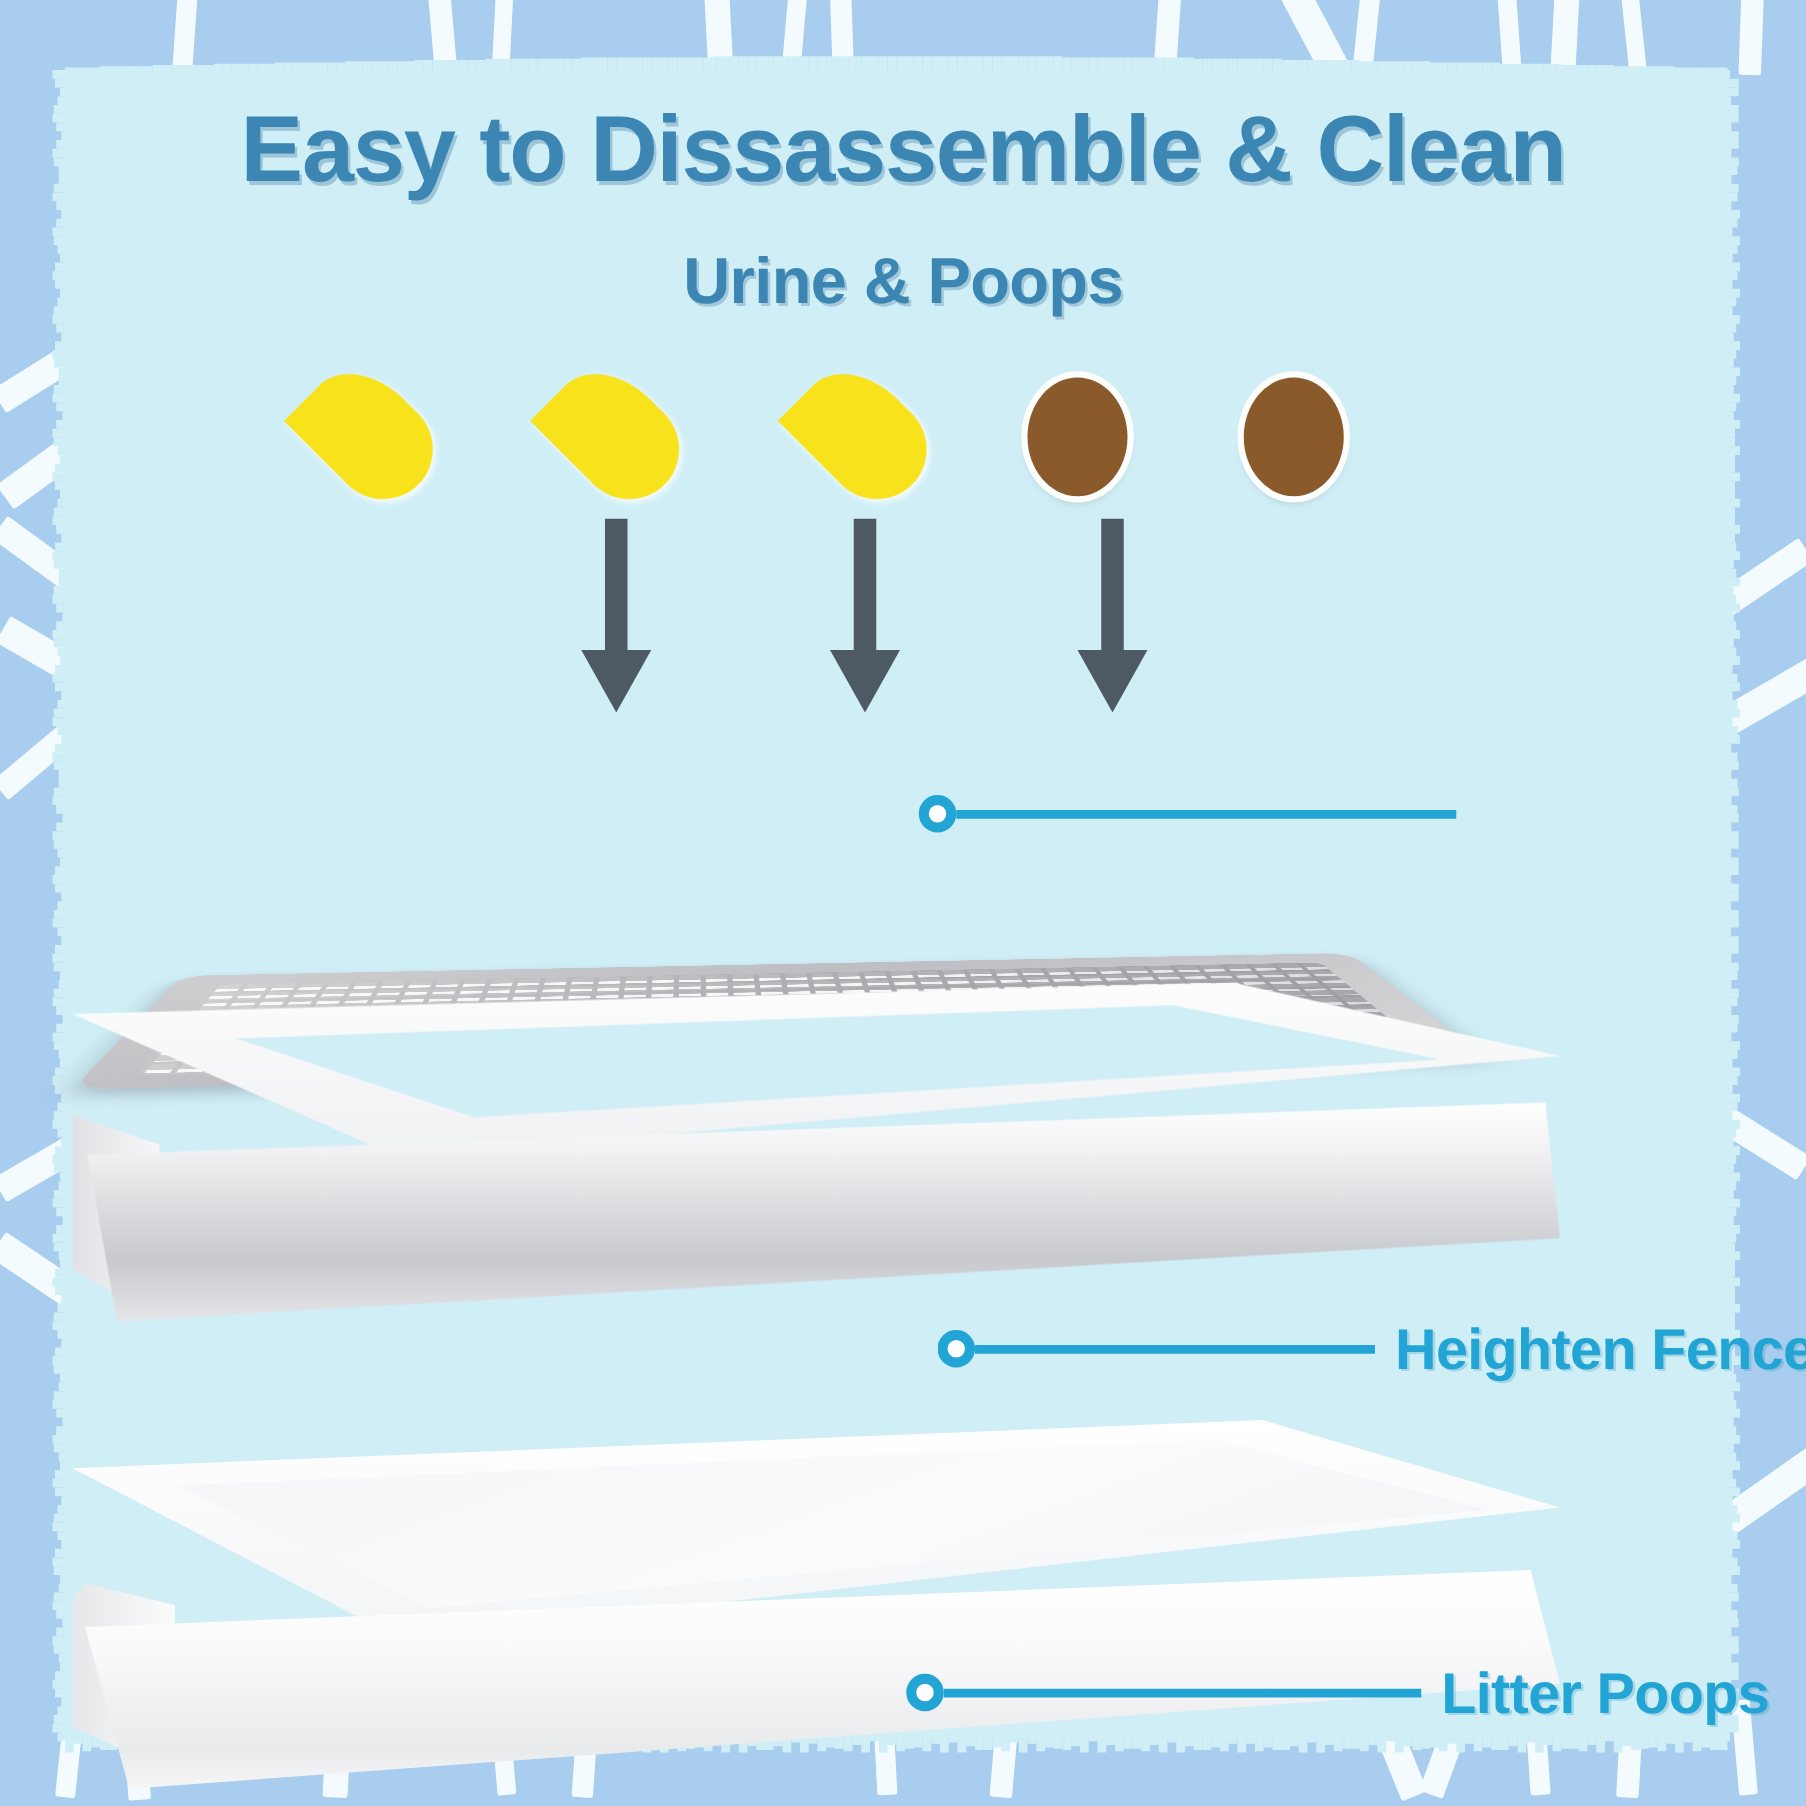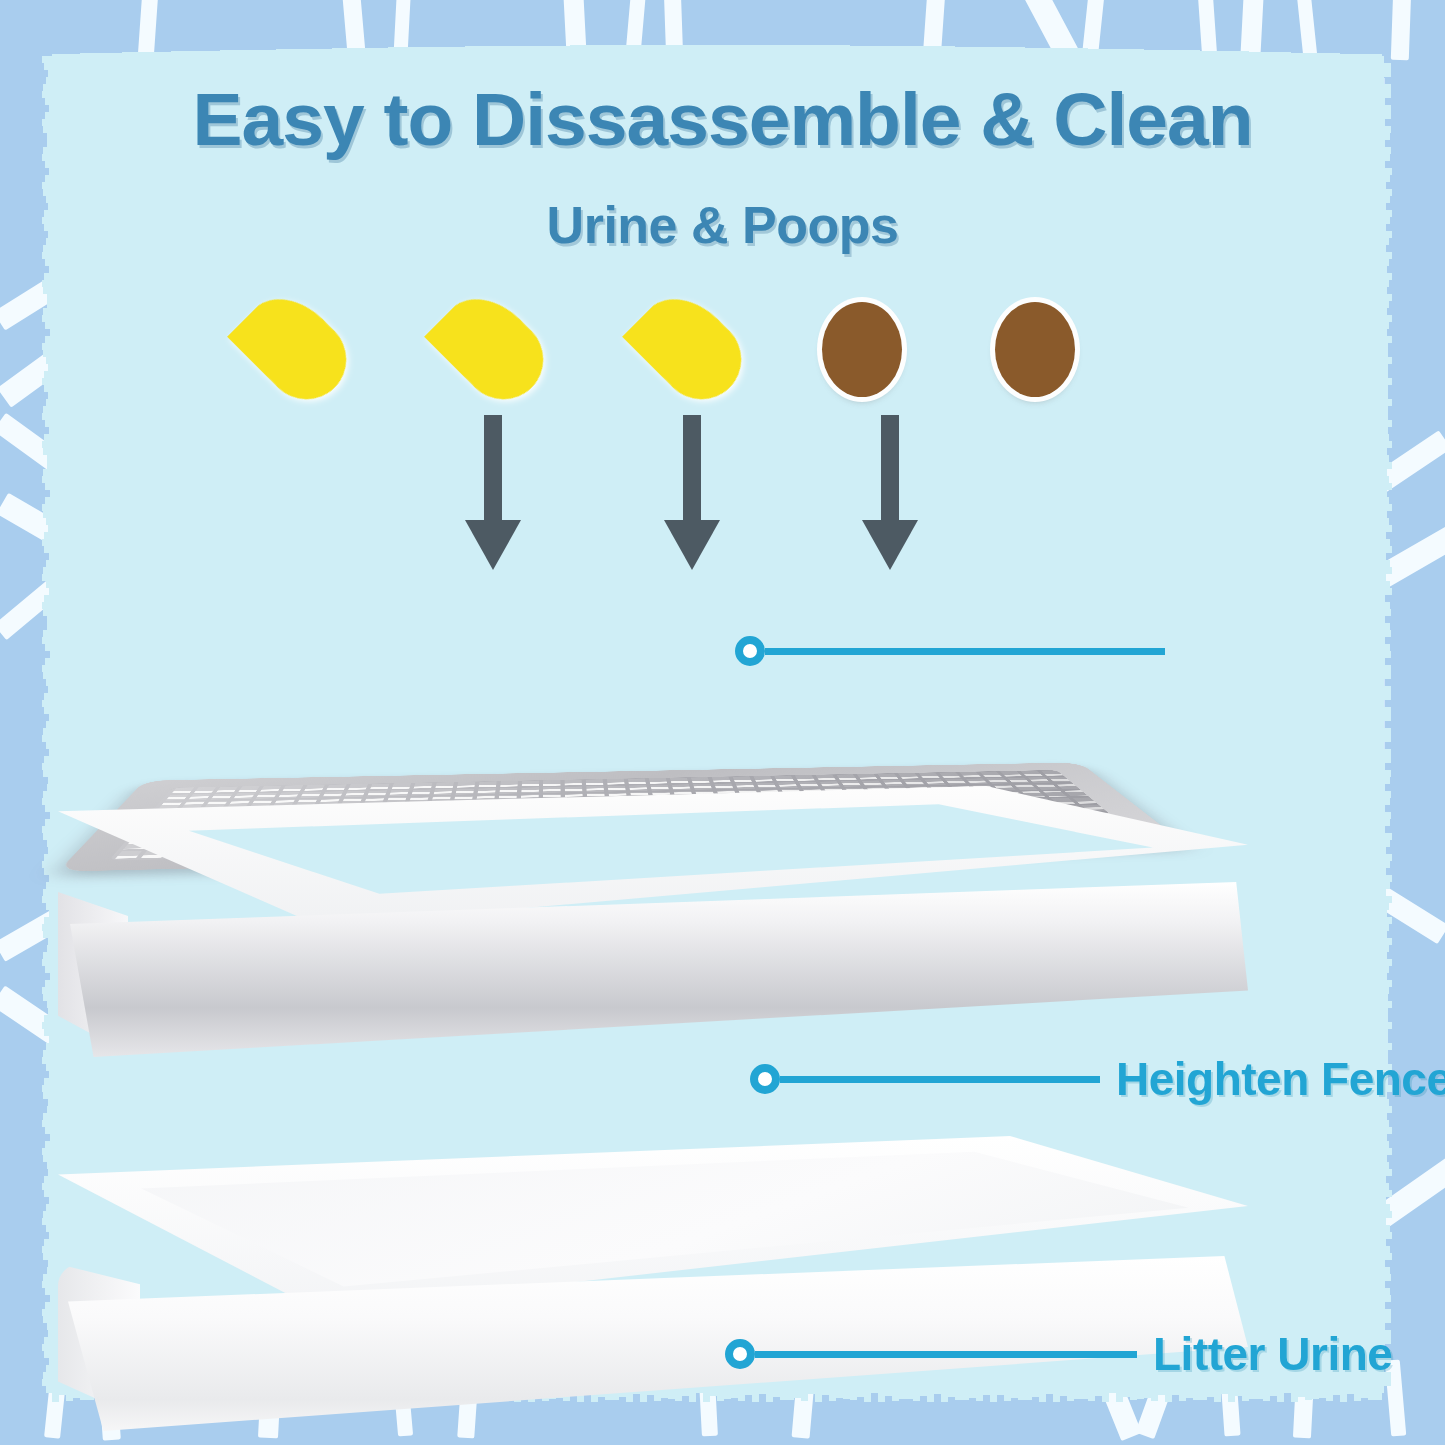--- a/index.html
+++ b/index.html
@@ -1052,16 +1052,16 @@
 
   <div class="callout" style="left:750px;top:1052px;">
     <div class="dot"></div>
     <div class="lead" style="width:320px;"></div>
     <div class="ctext">Heighten Fence</div>
   </div>
 
   <div class="callout" style="left:725px;top:1327px;">
     <div class="dot"></div>
     <div class="lead" style="width:382px;"></div>
-    <div class="ctext">Litter Urine</div>
+    <div class="ctext">Litter Poops</div>
   </div>
 
 </div>
 
 </body></html>

